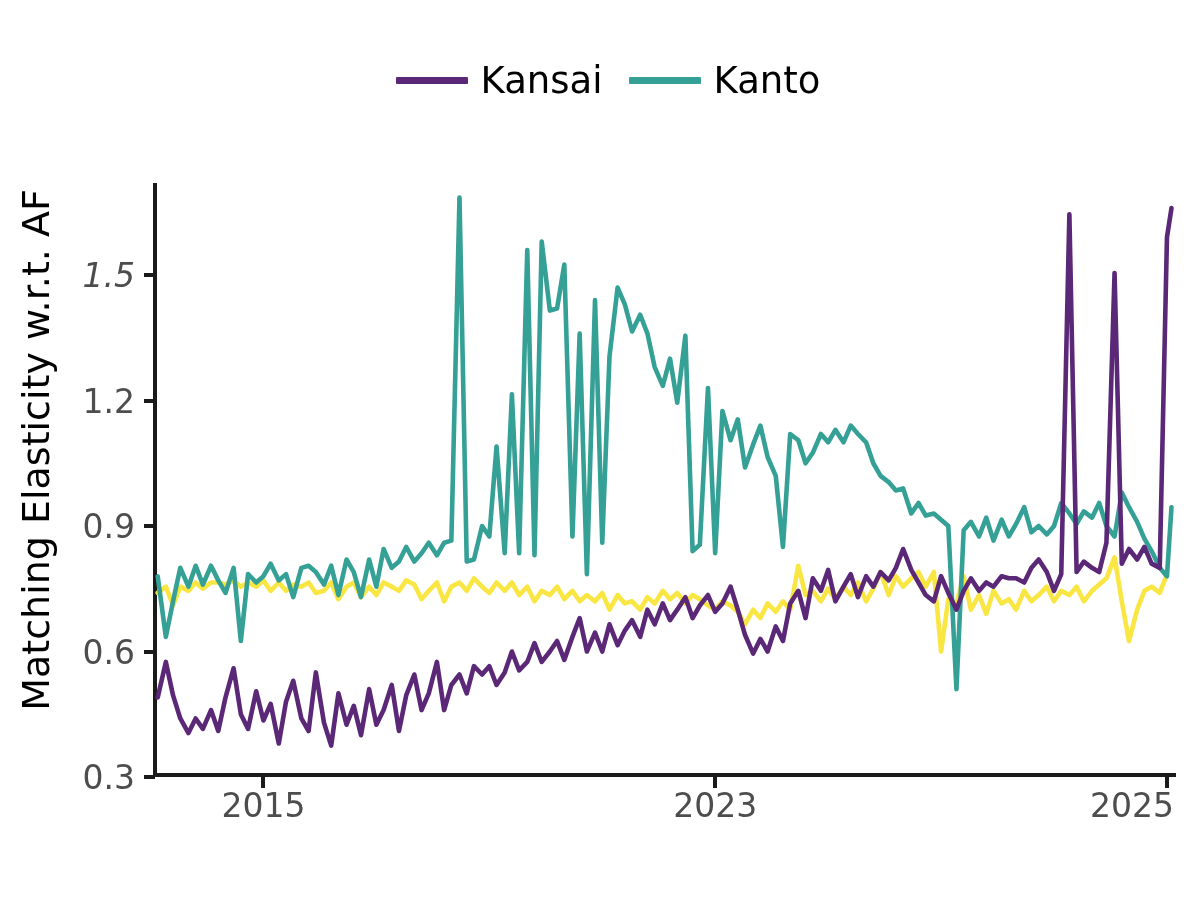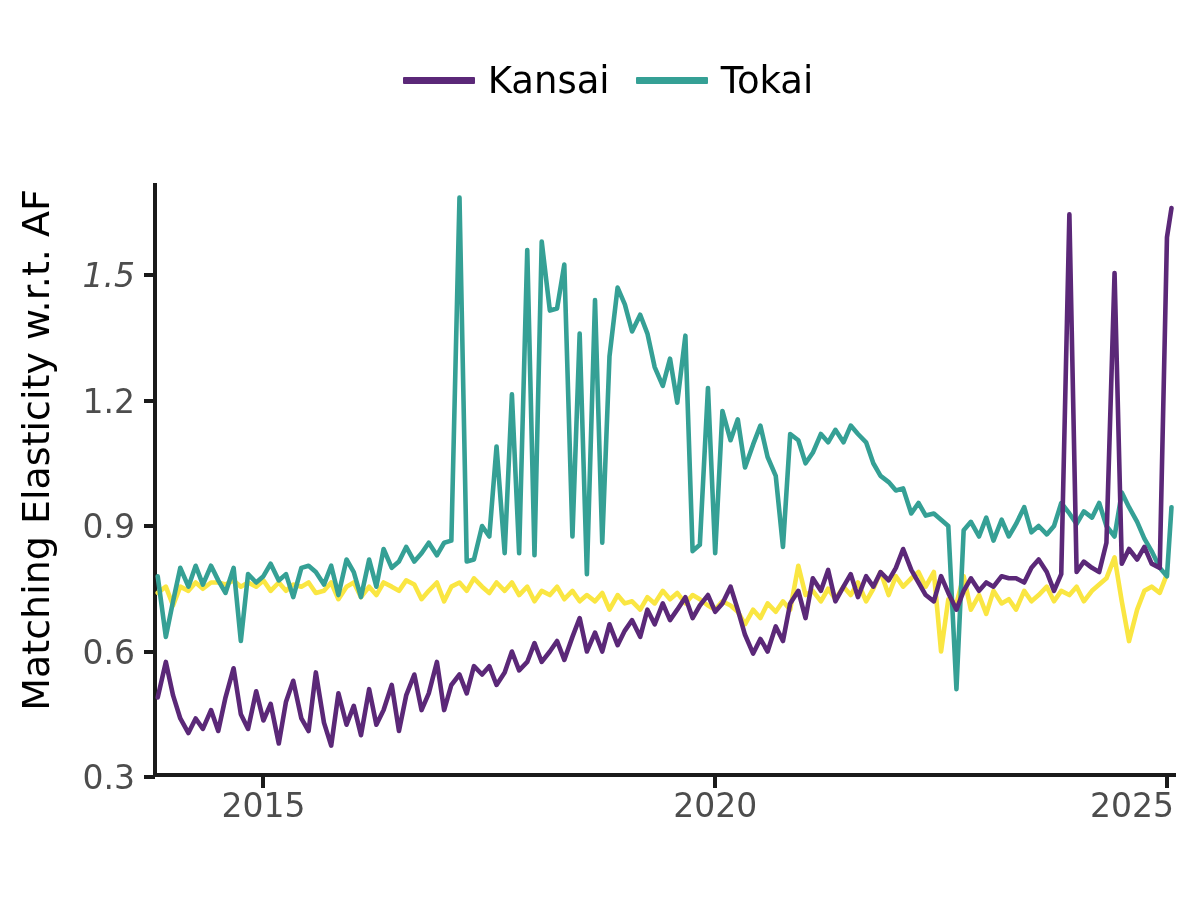--- a/index.html
+++ b/index.html
@@ -137,21 +137,21 @@
 
 <div id="figure">
 
   <div id="legend">
     <div class="legend-entry">
       <span class="legend-swatch" style="background: rgb(91, 40, 120);"></span>
       <span class="legend-label">Kansai</span>
     </div>
     <div class="legend-entry">
       <span class="legend-swatch" style="background: rgb(53, 160, 149);"></span>
-      <span class="legend-label">Tokai</span>
+      <span class="legend-label">Kanto</span>
     </div>
   </div>
 
   <div id="ylab">
     <span>Matching Elasticity w.r.t. AF</span>
   </div>
 
   <div class="axis-line-y"></div>
   <div class="axis-line-x"></div>
 
@@ -163,21 +163,21 @@
       <div class="ytick" style="top: 526.014px; right: 1073px;">0.9</div>
       <div class="tickmark-y" style="top: 526.014px;"></div>
       <div class="ytick" style="top: 400.521px; right: 1073px; text-align: right;">1.2</div>
       <div class="tickmark-y" style="top: 400.521px;"></div>
       <div class="ytick" style="top: 275.028px; right: 1073px; font-style: italic;">1.5</div>
       <div class="tickmark-y" style="top: 275.028px;"></div>
     </div>
   <div id="xtick-layer">
       <div class="xtick" style="left: 255.425px; text-align: center;">2015</div>
       <div class="tickmark-x" style="left: 255.425px;"></div>
-      <div class="xtick" style="left: 707.195px;">2020</div>
+      <div class="xtick" style="left: 707.195px;">2023</div>
       <div class="tickmark-x" style="left: 707.195px;"></div>
       <div class="xtick" style="left: 1124px;">2025</div>
       <div class="tickmark-x" style="left: 1158.96px;"></div>
     </div>
 
   <div id="plot">
     <svg id="lines" width="1021" height="594" viewBox="0 0 1021 594">
         <path d="M2.71 409.94 L10.84 403.67 L18.07 422.49 L25.30 403.67 L33.43 407.85 L40.66 399.49 L47.89 405.76 L56.02 399.49 L63.25 399.49 L70.48 401.58 L78.61 397.39 L85.84 403.67 L93.06 399.49 L101.20 403.67 L108.42 397.39 L115.65 407.85 L123.78 399.49 L131.01 407.85 L138.24 401.58 L146.37 403.67 L153.60 399.49 L160.83 409.94 L168.96 407.85 L176.19 399.49 L183.42 416.22 L191.55 403.67 L198.78 399.49 L206.01 414.13 L214.14 403.67 L221.37 412.04 L228.60 399.49 L236.73 403.67 L243.96 407.85 L251.18 397.39 L259.32 401.58 L266.54 416.22 L273.77 407.85 L281.90 399.49 L289.13 418.31 L296.36 403.67 L304.49 399.49 L311.72 407.85 L318.95 395.30 L327.08 403.67 L334.31 409.94 L341.54 399.49 L349.67 407.85 L356.90 399.49 L364.13 412.04 L372.26 403.67 L379.49 418.31 L386.72 407.85 L394.85 412.04 L402.08 403.67 L409.30 416.22 L417.44 407.85 L424.66 418.31 L431.89 412.04 L440.02 418.31 L447.25 409.94 L454.48 426.68 L462.61 412.04 L469.84 420.40 L477.07 418.31 L485.20 426.68 L492.43 414.13 L499.66 420.40 L507.79 407.85 L515.02 416.22 L522.25 409.94 L530.38 420.40 L537.61 412.04 L544.83 416.22 L552.97 422.49 L560.19 426.68 L567.42 418.31 L575.55 422.49 L582.78 428.77 L590.01 441.32 L598.14 426.68 L605.37 435.04 L612.60 420.40 L620.73 428.77 L627.96 418.31 L635.19 426.68 L643.32 382.75 L650.55 412.04 L657.78 407.85 L665.91 418.31 L673.14 405.76 L680.37 416.22 L688.50 403.67 L695.73 412.04 L702.95 399.49 L711.09 418.31 L718.31 405.76 L725.54 389.03 L733.67 412.04 L740.90 393.21 L748.13 403.67 L756.26 395.30 L763.49 389.03 L770.72 403.67 L778.85 389.03 L786.08 468.51 L793.31 416.22 L801.44 420.40 L808.67 393.21 L815.90 426.68 L824.03 412.04 L831.26 430.86 L838.48 407.85 L846.62 420.40 L853.85 416.22 L861.07 426.68 L869.21 407.85 L876.43 418.31 L883.66 412.04 L891.79 403.67 L899.02 418.31 L906.25 407.85 L914.38 412.04 L921.61 403.67 L928.84 418.31 L936.97 407.85 L944.20 401.58 L951.43 395.30 L959.56 374.39 L966.79 418.31 L974.02 458.05 L982.15 426.68 L989.38 407.85 L996.60 403.67 L1004.74 409.94 L1011.96 391.12" fill="none" stroke="#fae642" stroke-width="4.6" stroke-linejoin="round" stroke-linecap="round"></path>
         <path d="M2.71 393.21 L10.84 453.87 L18.07 418.31 L25.30 384.85 L33.43 403.67 L40.66 382.75 L47.89 401.58 L56.02 382.75 L63.25 397.39 L70.48 409.94 L78.61 384.85 L85.84 458.05 L93.06 391.12 L101.20 399.49 L108.42 393.21 L115.65 380.66 L123.78 397.39 L131.01 391.12 L138.24 414.13 L146.37 384.85 L153.60 382.75 L160.83 389.03 L168.96 401.58 L176.19 382.75 L183.42 412.04 L191.55 376.48 L198.78 389.03 L206.01 414.13 L214.14 376.48 L221.37 403.67 L228.60 366.02 L236.73 384.85 L243.96 378.57 L251.18 363.93 L259.32 378.57 L266.54 370.20 L273.77 359.75 L281.90 372.30 L289.13 359.75 L296.36 357.65 L304.49 14.64 L311.72 378.57 L318.95 376.48 L327.08 343.01 L334.31 353.47 L341.54 263.54 L349.67 370.20 L356.90 211.25 L364.13 370.20 L372.26 66.93 L379.49 372.30 L386.72 58.56 L394.85 127.58 L402.08 125.49 L409.30 81.57 L417.44 353.47 L424.66 150.59 L431.89 391.12 L440.02 117.13 L447.25 359.75 L454.48 173.60 L462.61 104.58 L469.84 121.31 L477.07 148.50 L485.20 131.77 L492.43 150.59 L499.66 184.06 L507.79 202.88 L515.02 175.69 L522.25 219.61 L530.38 152.68 L537.61 368.11 L544.83 361.84 L552.97 204.97 L560.19 370.20 L567.42 227.98 L575.55 257.26 L582.78 236.35 L590.01 284.45 L598.14 261.44 L605.37 242.62 L612.60 273.99 L620.73 292.82 L627.96 363.93 L635.19 250.99 L643.32 257.26 L650.55 280.27 L657.78 269.81 L665.91 250.99 L673.14 259.35 L680.37 246.80 L688.50 259.35 L695.73 242.62 L702.95 250.99 L711.09 259.35 L718.31 280.27 L725.54 292.82 L733.67 299.09 L740.90 307.46 L748.13 305.37 L756.26 330.46 L763.49 320.01 L770.72 332.56 L778.85 330.46 L786.08 336.74 L793.31 343.01 L801.44 506.15 L808.67 347.20 L815.90 338.83 L824.03 353.47 L831.26 334.65 L838.48 357.65 L846.62 336.74 L853.85 353.47 L861.07 340.92 L869.21 324.19 L876.43 349.29 L883.66 343.01 L891.79 351.38 L899.02 343.01 L906.25 320.01 L914.38 330.46 L921.61 340.92 L928.84 328.37 L936.97 334.65 L944.20 320.01 L951.43 343.01 L959.56 353.47 L966.79 309.55 L974.02 324.19 L982.15 338.83 L989.38 355.56 L996.60 368.11 L1004.74 384.85 L1011.96 393.21 L1016.48 324.19" fill="none" stroke="#35a095" stroke-width="4.6" stroke-linejoin="round" stroke-linecap="round"></path>
         <path d="M2.71 514.52 L10.84 478.96 L18.07 512.43 L25.30 535.44 L33.43 550.08 L40.66 535.44 L47.89 545.89 L56.02 527.07 L63.25 547.99 L70.48 514.52 L78.61 485.24 L85.84 531.25 L93.06 545.89 L101.20 508.25 L108.42 537.53 L115.65 520.80 L123.78 560.54 L131.01 518.70 L138.24 497.79 L146.37 535.44 L153.60 547.99 L160.83 489.42 L168.96 539.62 L176.19 562.63 L183.42 510.34 L191.55 541.71 L198.78 522.89 L206.01 552.17 L214.14 506.15 L221.37 541.71 L228.60 527.07 L236.73 501.97 L243.96 547.99 L251.18 512.43 L259.32 491.51 L266.54 527.07 L273.77 510.34 L281.90 478.96 L289.13 527.07 L296.36 501.97 L304.49 491.51 L311.72 510.34 L318.95 483.15 L327.08 491.51 L334.31 483.15 L341.54 501.97 L349.67 489.42 L356.90 468.51 L364.13 487.33 L372.26 478.96 L379.49 460.14 L386.72 478.96 L394.85 468.51 L402.08 458.05 L409.30 476.87 L417.44 453.87 L424.66 435.04 L431.89 468.51 L440.02 449.68 L447.25 468.51 L454.48 441.32 L462.61 462.23 L469.84 447.59 L477.07 437.13 L485.20 453.87 L492.43 426.68 L499.66 441.32 L507.79 420.40 L515.02 437.13 L522.25 426.68 L530.38 414.13 L537.61 435.04 L544.83 422.49 L552.97 412.04 L560.19 428.77 L567.42 420.40 L575.55 403.67 L582.78 426.68 L590.01 451.77 L598.14 470.60 L605.37 455.96 L612.60 468.51 L620.73 443.41 L627.96 458.05 L635.19 420.40 L643.32 407.85 L650.55 435.04 L657.78 395.30 L665.91 407.85 L673.14 386.94 L680.37 418.31 L688.50 403.67 L695.73 391.12 L702.95 414.13 L711.09 393.21 L718.31 403.67 L725.54 389.03 L733.67 397.39 L740.90 384.85 L748.13 366.02 L756.26 386.94 L763.49 399.49 L770.72 412.04 L778.85 418.31 L786.08 393.21 L793.31 409.94 L801.44 426.68 L808.67 407.85 L815.90 395.30 L824.03 407.85 L831.26 399.49 L838.48 403.67 L846.62 393.21 L853.85 395.30 L861.07 395.30 L869.21 399.49 L876.43 384.85 L883.66 376.48 L891.79 389.03 L899.02 407.85 L906.25 391.12 L914.38 31.37 L921.61 389.03 L928.84 378.57 L936.97 384.85 L944.20 389.03 L951.43 359.75 L959.56 89.94 L966.79 380.66 L974.02 366.02 L982.15 376.48 L989.38 363.93 L996.60 380.66 L1004.74 384.85 L1011.96 54.38 L1016.48 25.10" fill="none" stroke="#5b2878" stroke-width="4.6" stroke-linejoin="round" stroke-linecap="round"></path>

